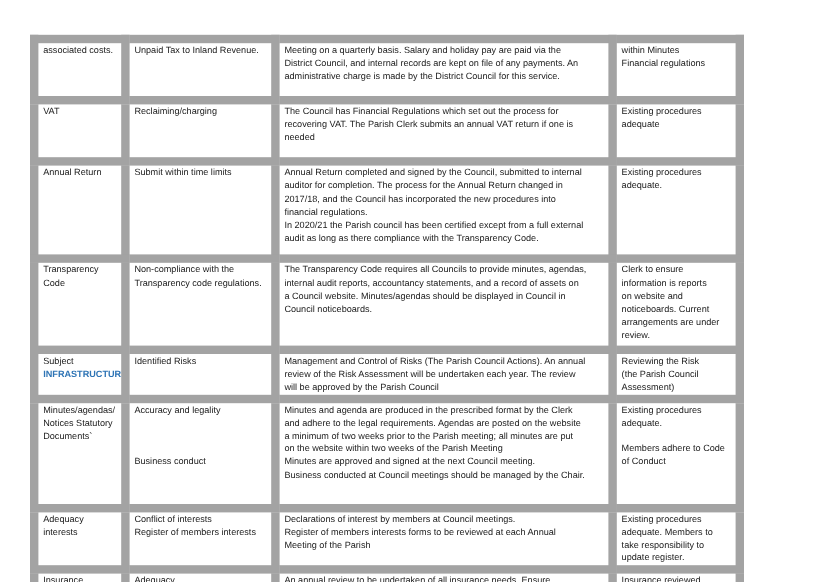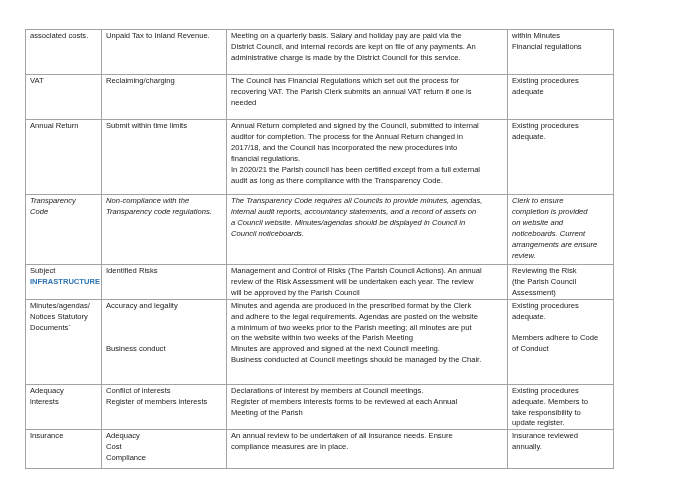--- a/index.html
+++ b/index.html
@@ -1,29 +1,29 @@
 <!DOCTYPE html>
 <html><head>
 <meta charset="utf-8">
 <style>
   html, body { margin:0; padding:0; background:#ffffff; }
   body { width:686px; height:485px; position:relative; overflow:hidden;
          font-family:"Liberation Sans", sans-serif; color:#1a1a1a; }
   table.risk { position:absolute; left:25px; top:29px; border-collapse:collapse;
                table-layout:fixed; width:588px; }
-  table.risk td { border:1px solid #a3a3a3; vertical-align:top; padding:1px 4px 0 4px;
+  table.risk td { border:7px solid #a3a3a3; vertical-align:top; padding:1px 4px 0 4px;
                   font-size:7.6px; line-height:10.9px; overflow:hidden; }
   col.c1 { width:76px; } col.c2 { width:125px; } col.c3 { width:281px; } col.c4 { width:106px; }
   .line { display:block; white-space:nowrap; }
   .gap { display:block; height:10.9px; }
   .accent { color:#2e74b5; font-weight:bold; }
   tr.r0 td { height:43px; }
   tr.r1 td { height:43px; }
   tr.r2 td { height:73px; }
-  tr.r3 td { height:68px;font-style:italic; }
+  tr.r3 td { height:68px; }
   tr.r4 td { height:25px; }
   tr.r5 td { height:83px; }
   tr.r6 td { height:39px; }
   tr.r7 td { height:37px; }
 </style>
 </head>
 <body>
 
 <table class="risk">
   <colgroup>
@@ -97,24 +97,24 @@
           <span class="line">Transparency code regulations.</span>
         </td>
       <td>
           <span class="line">The Transparency Code requires all Councils to provide minutes, agendas,</span>
           <span class="line">internal audit reports, accountancy statements, and a record of assets on</span>
           <span class="line">a Council website.  Minutes/agendas should be displayed in Council in</span>
           <span class="line">Council noticeboards.</span>
         </td>
       <td>
           <span class="line">Clerk to ensure</span>
-          <span class="line">completion is provided</span>
+          <span class="line">information is reports</span>
           <span class="line">on website and</span>
           <span class="line">noticeboards. Current</span>
-          <span class="line">arrangements are ensure</span>
+          <span class="line">arrangements are under</span>
           <span class="line">review.</span>
         </td>
     </tr>
     <tr class="r4">
       <td>
           <span class="line">Subject</span>
           <span class="line accent" style="color: rgb(46, 116, 181); text-align: right;">INFRASTRUCTURE</span>
         </td>
       <td>
           <span class="line">Identified Risks</span>

